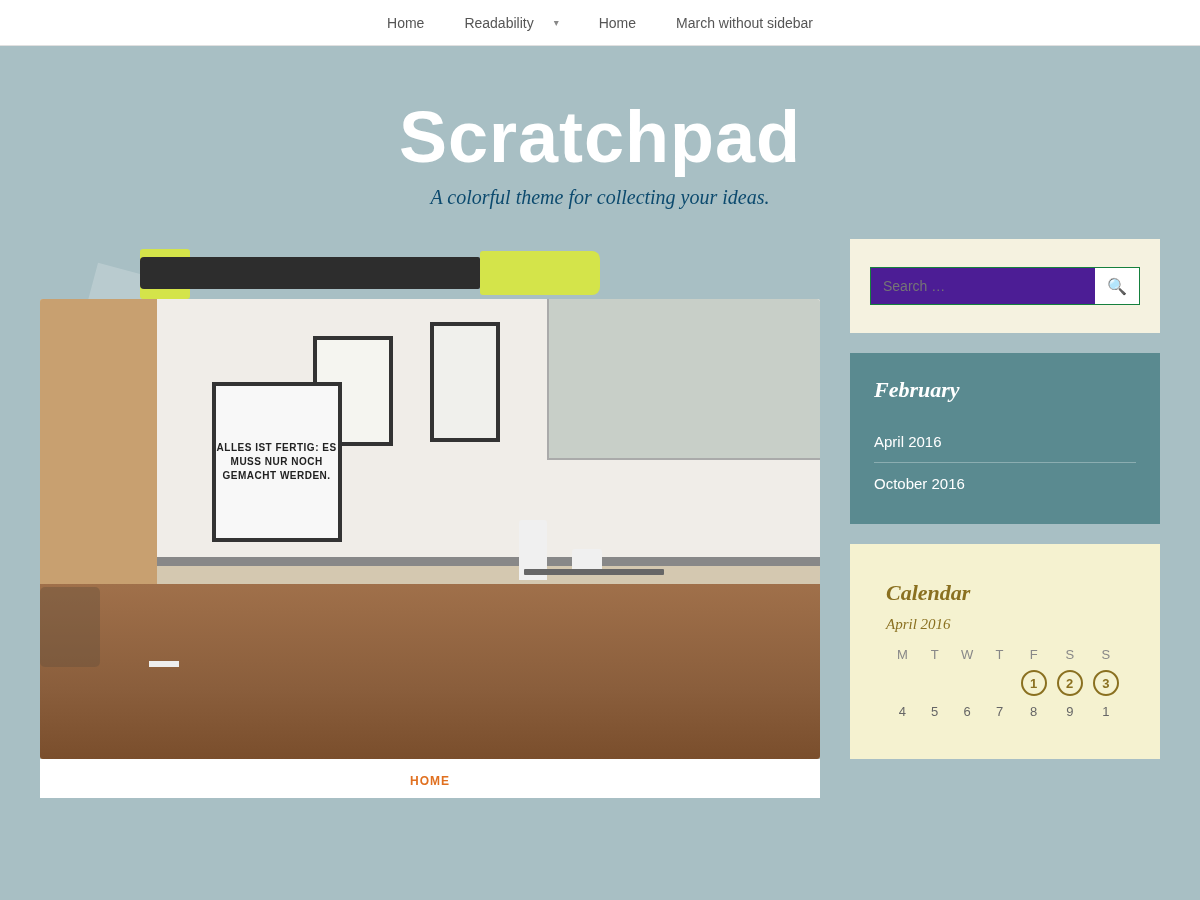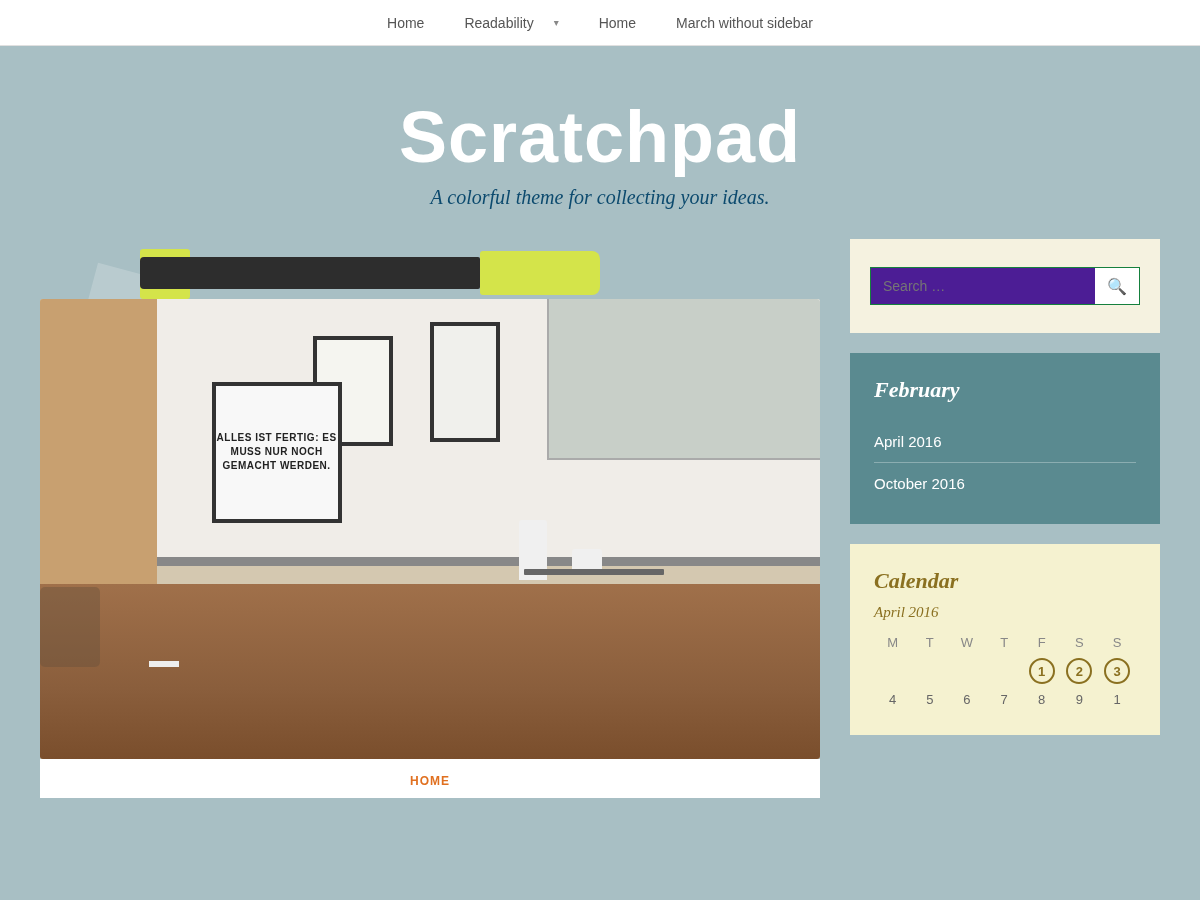--- a/index.html
+++ b/index.html
@@ -174,21 +174,21 @@
       width: 70px;
       height: 120px;
       border: 4px solid #333;
       background: #f0f0ec;
     }
     .sign-box {
       position: absolute;
       left: 22%;
       top: 18%;
       width: 130px;
-      height: 141px;
+      height: 160px;
       border: 4px solid #333;
       background: #f8f8f8;
       display: flex;
       align-items: center;
       justify-content: center;
       font-size: 10px;
       font-weight: 900;
       text-align: center;
       line-height: 1.4;
       color: #222;
@@ -345,21 +345,21 @@
       border-top: none;
     }
     .archive-list li a {
       color: #fff;
       text-decoration: none;
     }
 
     
     .widget-calendar {
       background: #f5f2d0;
-      padding: 24px;
+      padding: 36px;
     }
     .calendar-title {
       font-family: Georgia, serif;
       font-style: italic;
       font-weight: bold;
       font-size: 22px;
       color: #8a7020;
       margin-bottom: 10px;
     }
     .calendar-month {

